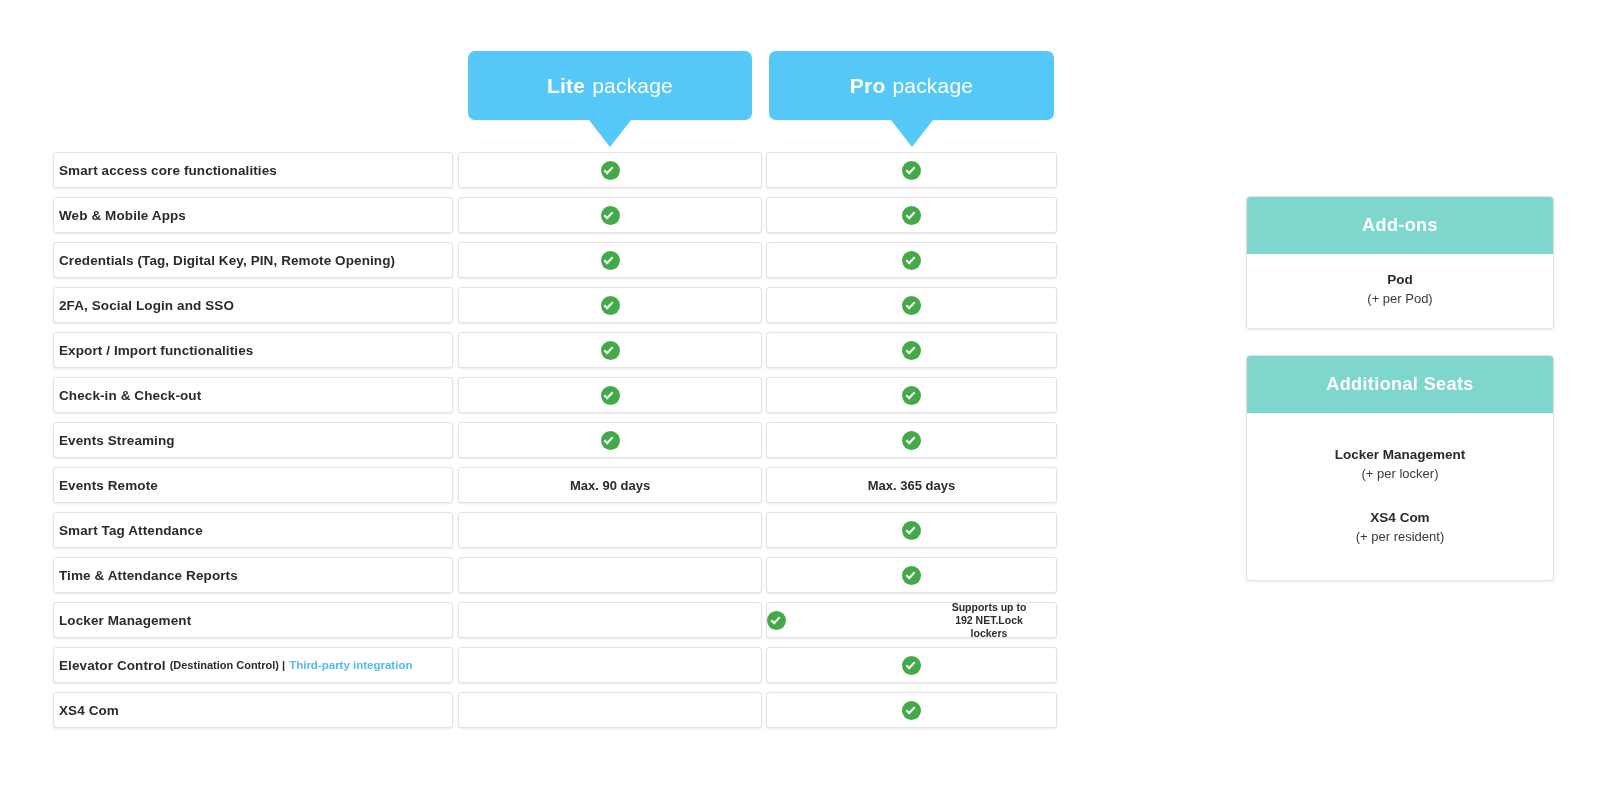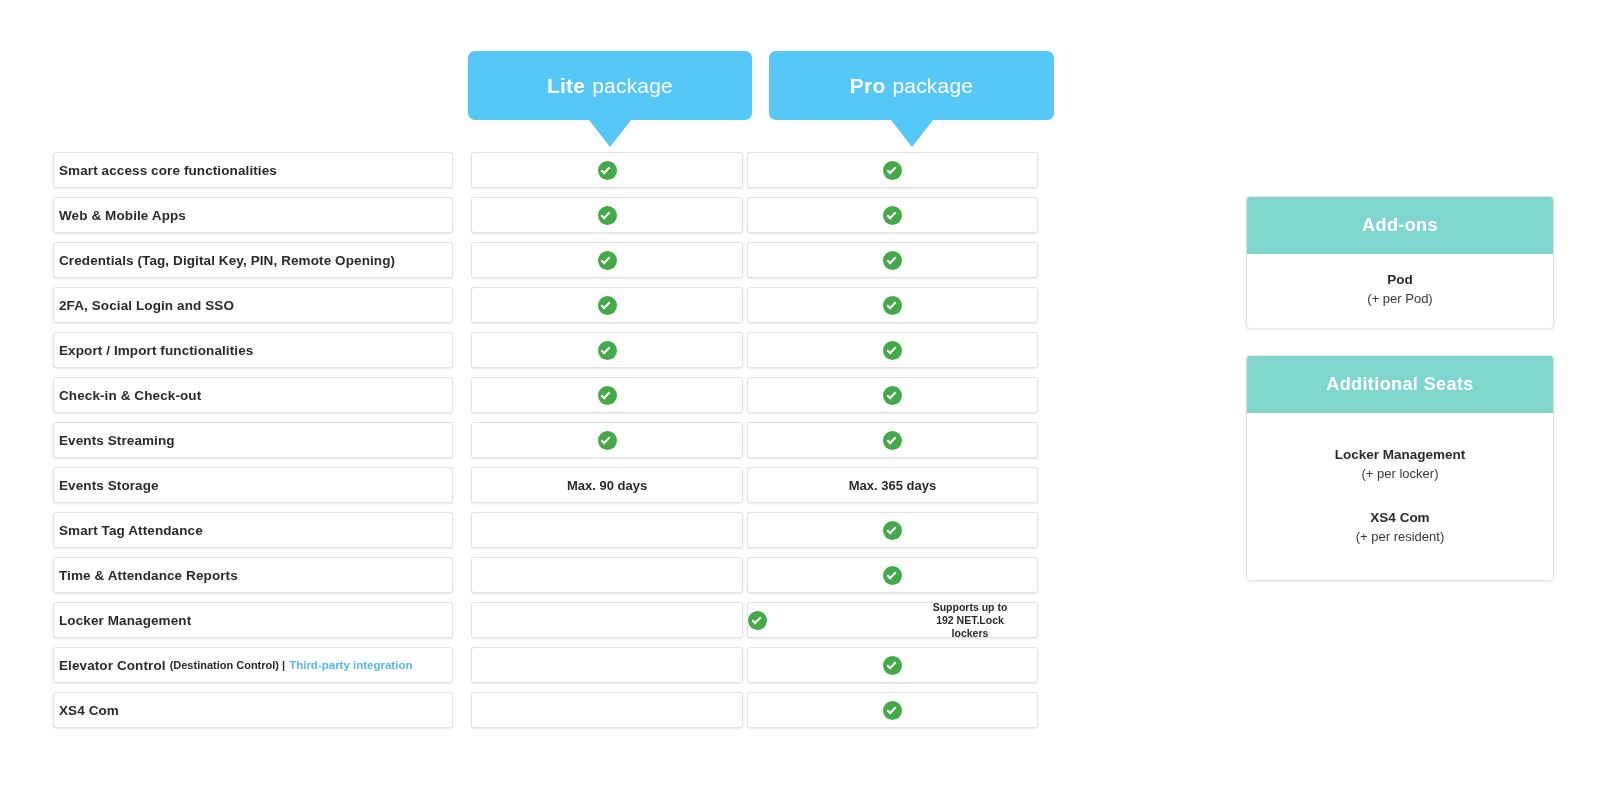--- a/index.html
+++ b/index.html
@@ -64,22 +64,22 @@
   }
   .cell.label {
     width: 400px;
     padding-left: 5px;
     font-size: 13.5px;
     font-weight: bold;
     color: #2b2b2b;
     letter-spacing: .1px;
   }
   .cell.val {
-    width: 272px;
-    margin-left: 18px;
+    width: 304px;
+    margin-left: 5px;
     justify-content: center;
     font-size: 13px;
     font-weight: bold;
     color: #2b2b2b;
   }
   .cell.val.pro { width: 291px; margin-left: 4px; }
 
   .sub-note {
     font-size: 11px;
     font-weight: bold;
@@ -265,21 +265,21 @@
       </div>
       <div class="cell val">
         <span class="check"></span>
       </div>
       <div class="cell val pro">
         <span class="check"></span>
       </div>
     </div>
     <div class="row">
       <div class="cell label">
-        <span>Events Storage</span>
+        <span>Events Remote</span>
       </div>
       <div class="cell val">
         <span>Max. 90 days</span>
       </div>
       <div class="cell val pro">
         <span>Max. 365 days</span>
       </div>
     </div>
     <div class="row">
       <div class="cell label">

